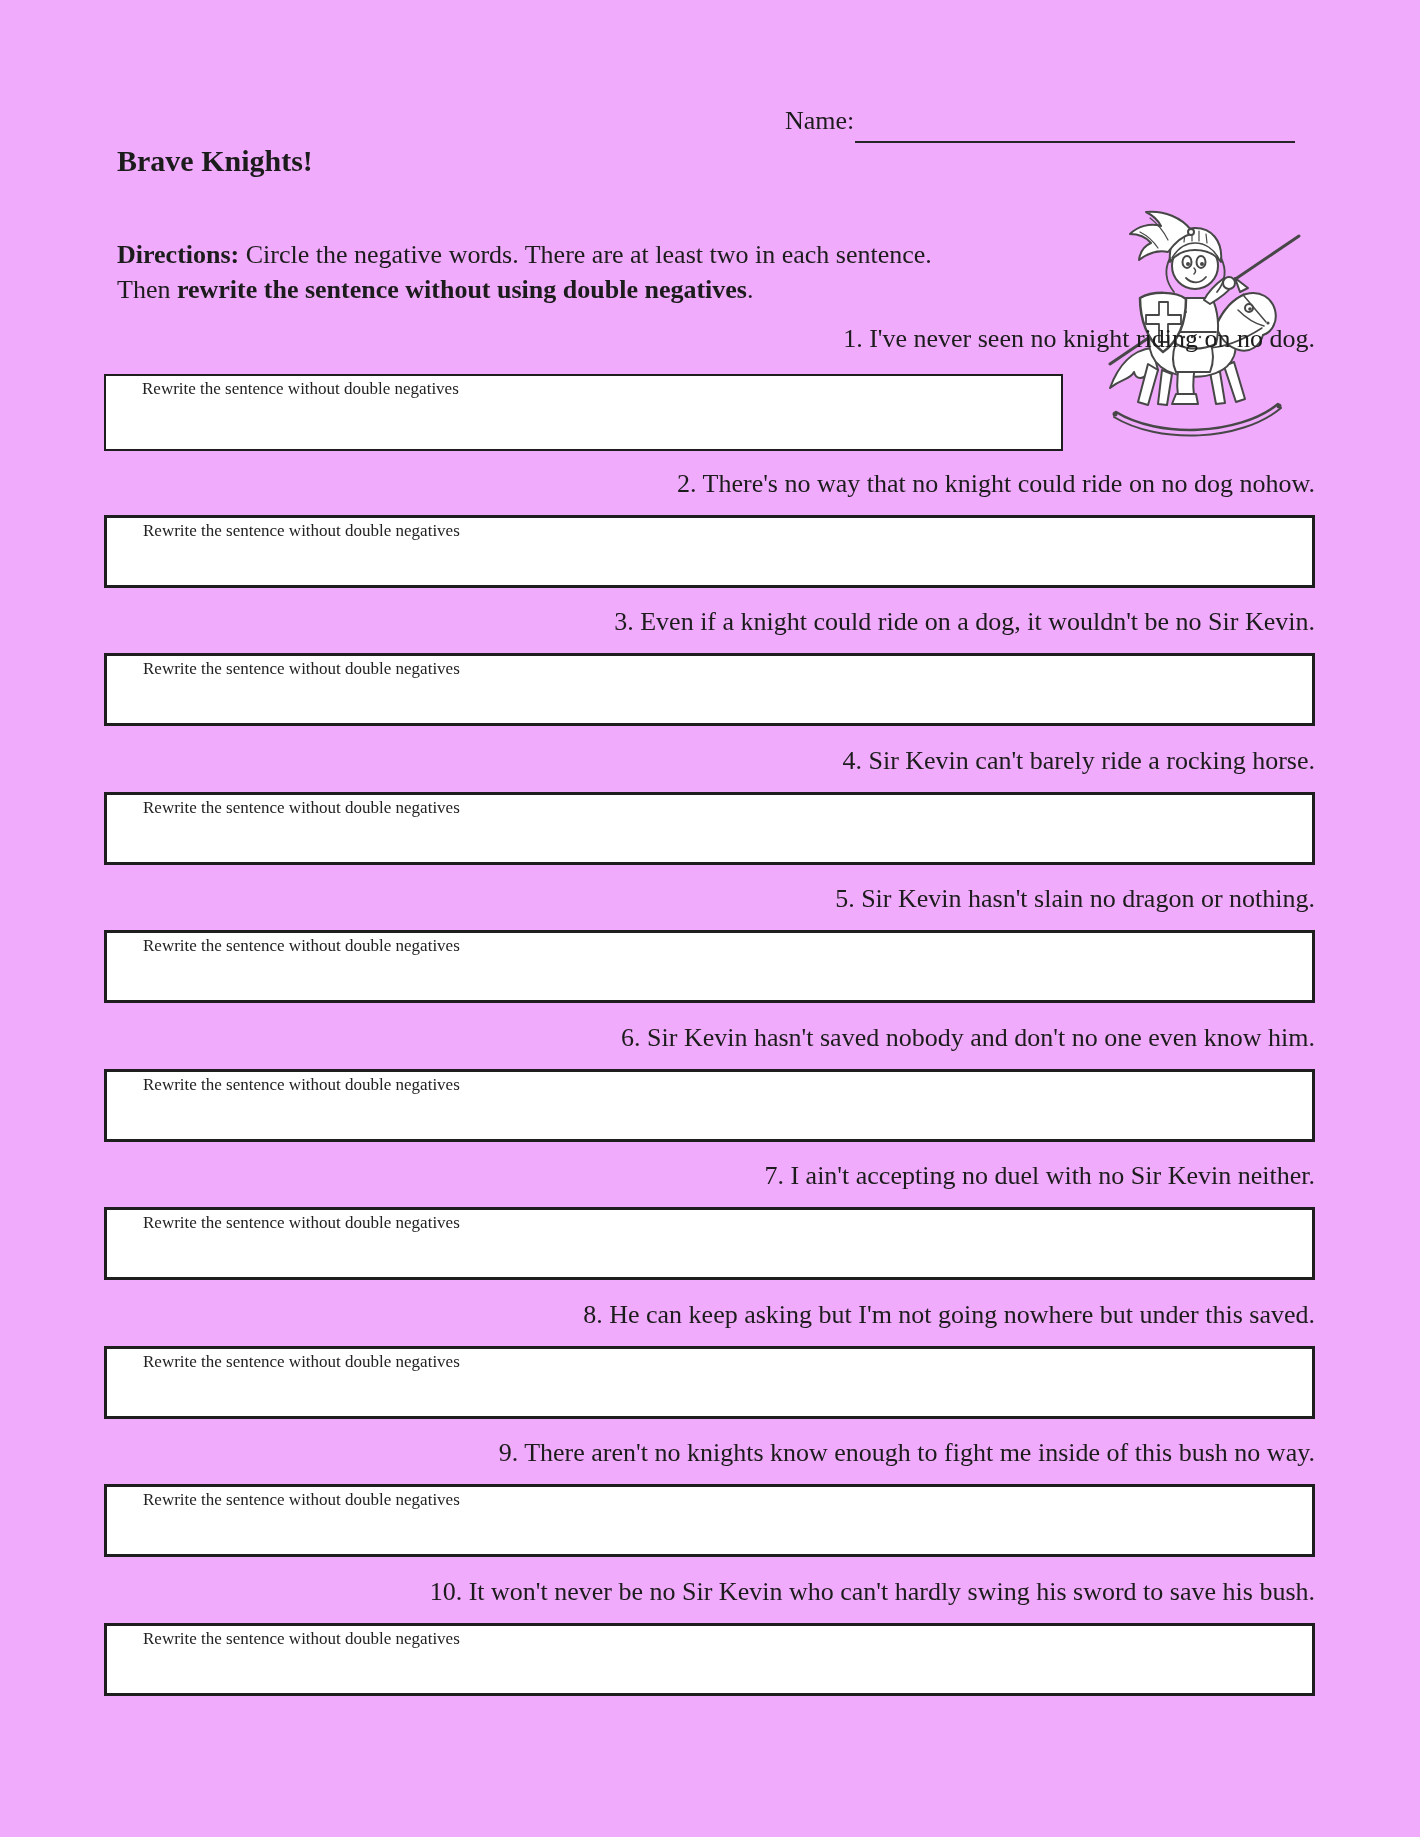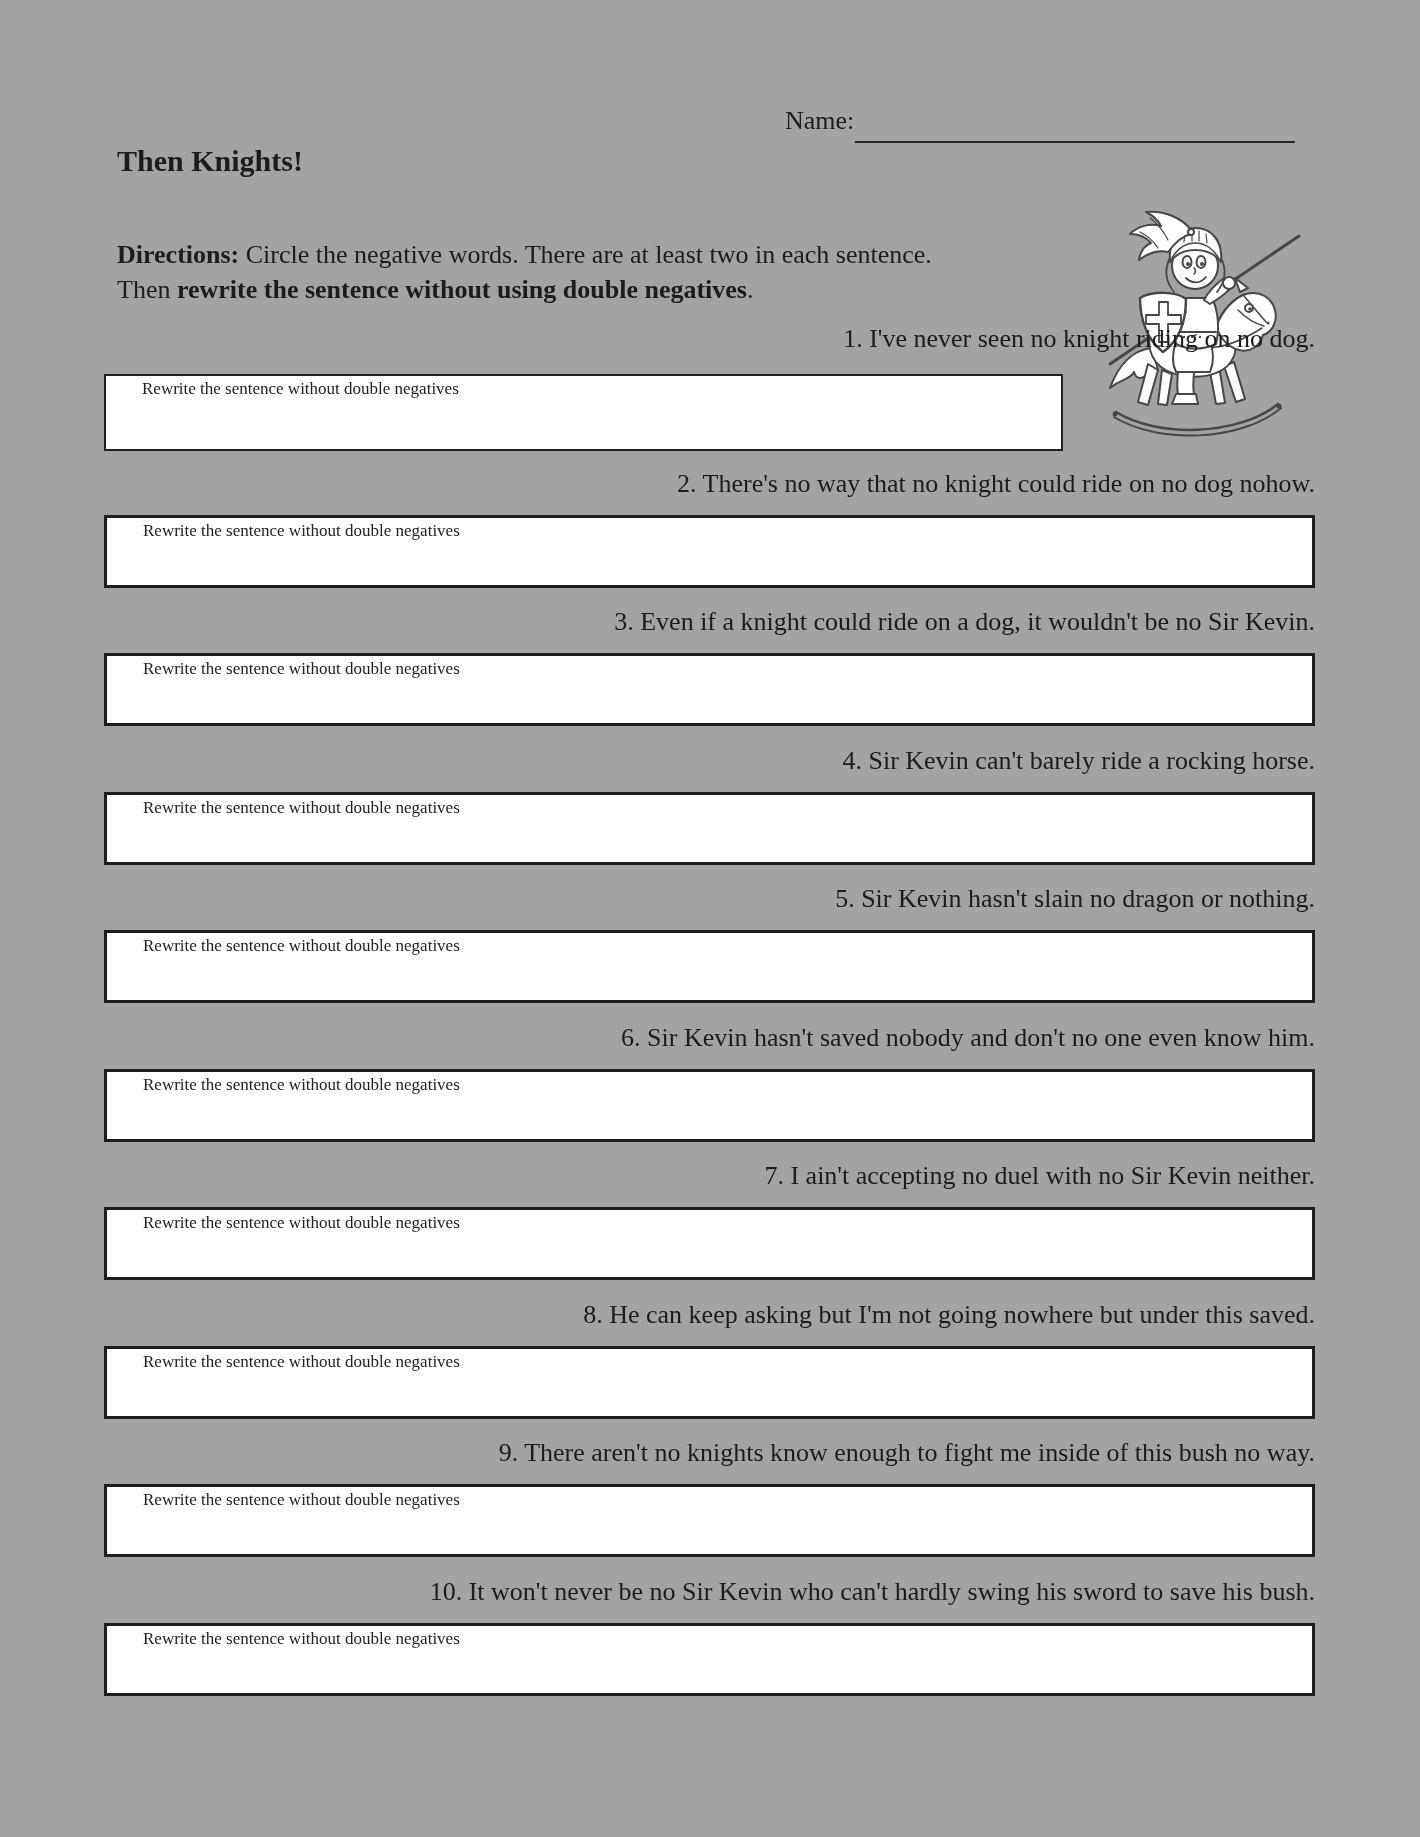--- a/index.html
+++ b/index.html
@@ -1,17 +1,17 @@
 <!DOCTYPE html>
 <html><head>
 <meta charset="utf-8">
 <style>
   html,body{margin:0;padding:0;background:#ffffff;}
   .page{
-    position:relative;width:1420px;height:1837px;background:#a3a3a3;
+    position:relative;width:1420px;height:1837px;background:#f0abfc;
     font-family:"Liberation Serif",serif;color:#1c1c1c;overflow:hidden;
   }
   .name-label{position:absolute;left:785px;top:106px;font-size:26px;}
   .name-line{position:absolute;left:855px;top:141px;width:440px;height:0;border-top:2px solid #262626;}
   .title-block{position:absolute;left:117px;top:142px;font-size:30px;font-weight:bold;line-height:38px;}
   .directions{position:absolute;left:117px;top:237px;font-size:26px;line-height:35px;width:1000px;}
   .directions b{font-weight:bold;margin-top:48px;}
   .item{position:absolute;left:104px;width:1211px;}
   .sent{margin:0 0 0 13px;font-size:26px;line-height:30px;white-space:nowrap;text-align:right;}
   .abox{position:absolute;left:0;top:46px;width:1211px;height:73px;border:3px solid #1e1e1e;box-sizing:border-box;background:#fff;}
@@ -22,21 +22,21 @@
 </style>
 </head>
 <body>
 
 <div class="page">
 
   <span class="name-label">Name:</span>
   <div class="name-line"></div>
 
   <div class="title-block">
-    <div>Then Knights!</div>
+    <div>Brave Knights!</div>
   </div>
 
   <div class="directions">
     <div><b>Directions:</b><span> Circle the negative words. There are at least two in each sentence.</span></div>
     <div><span>Then </span><b>rewrite the sentence without using double negatives</b><span>.</span></div>
   </div>
 
   <div class="knight">
     <svg viewBox="0 0 215 240" width="215" height="240">
 

